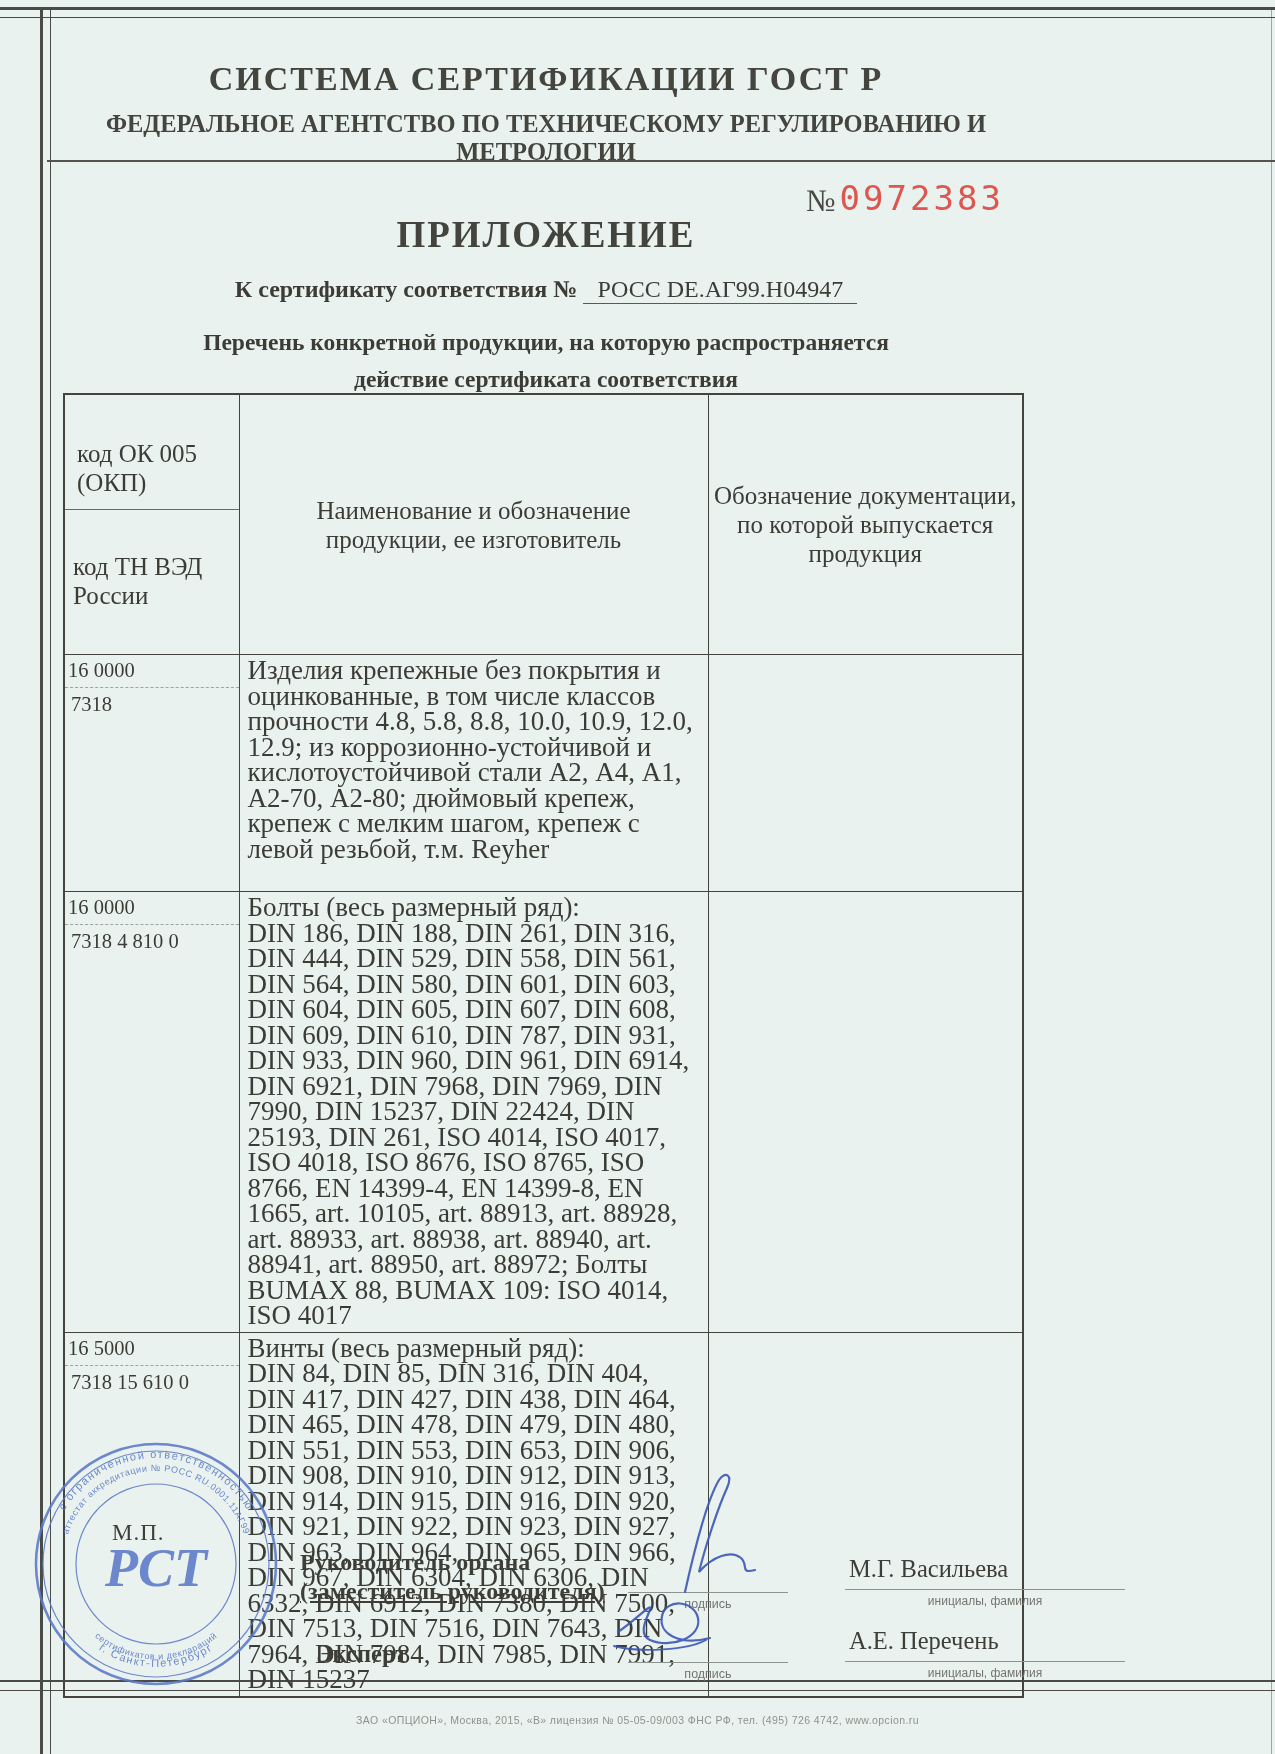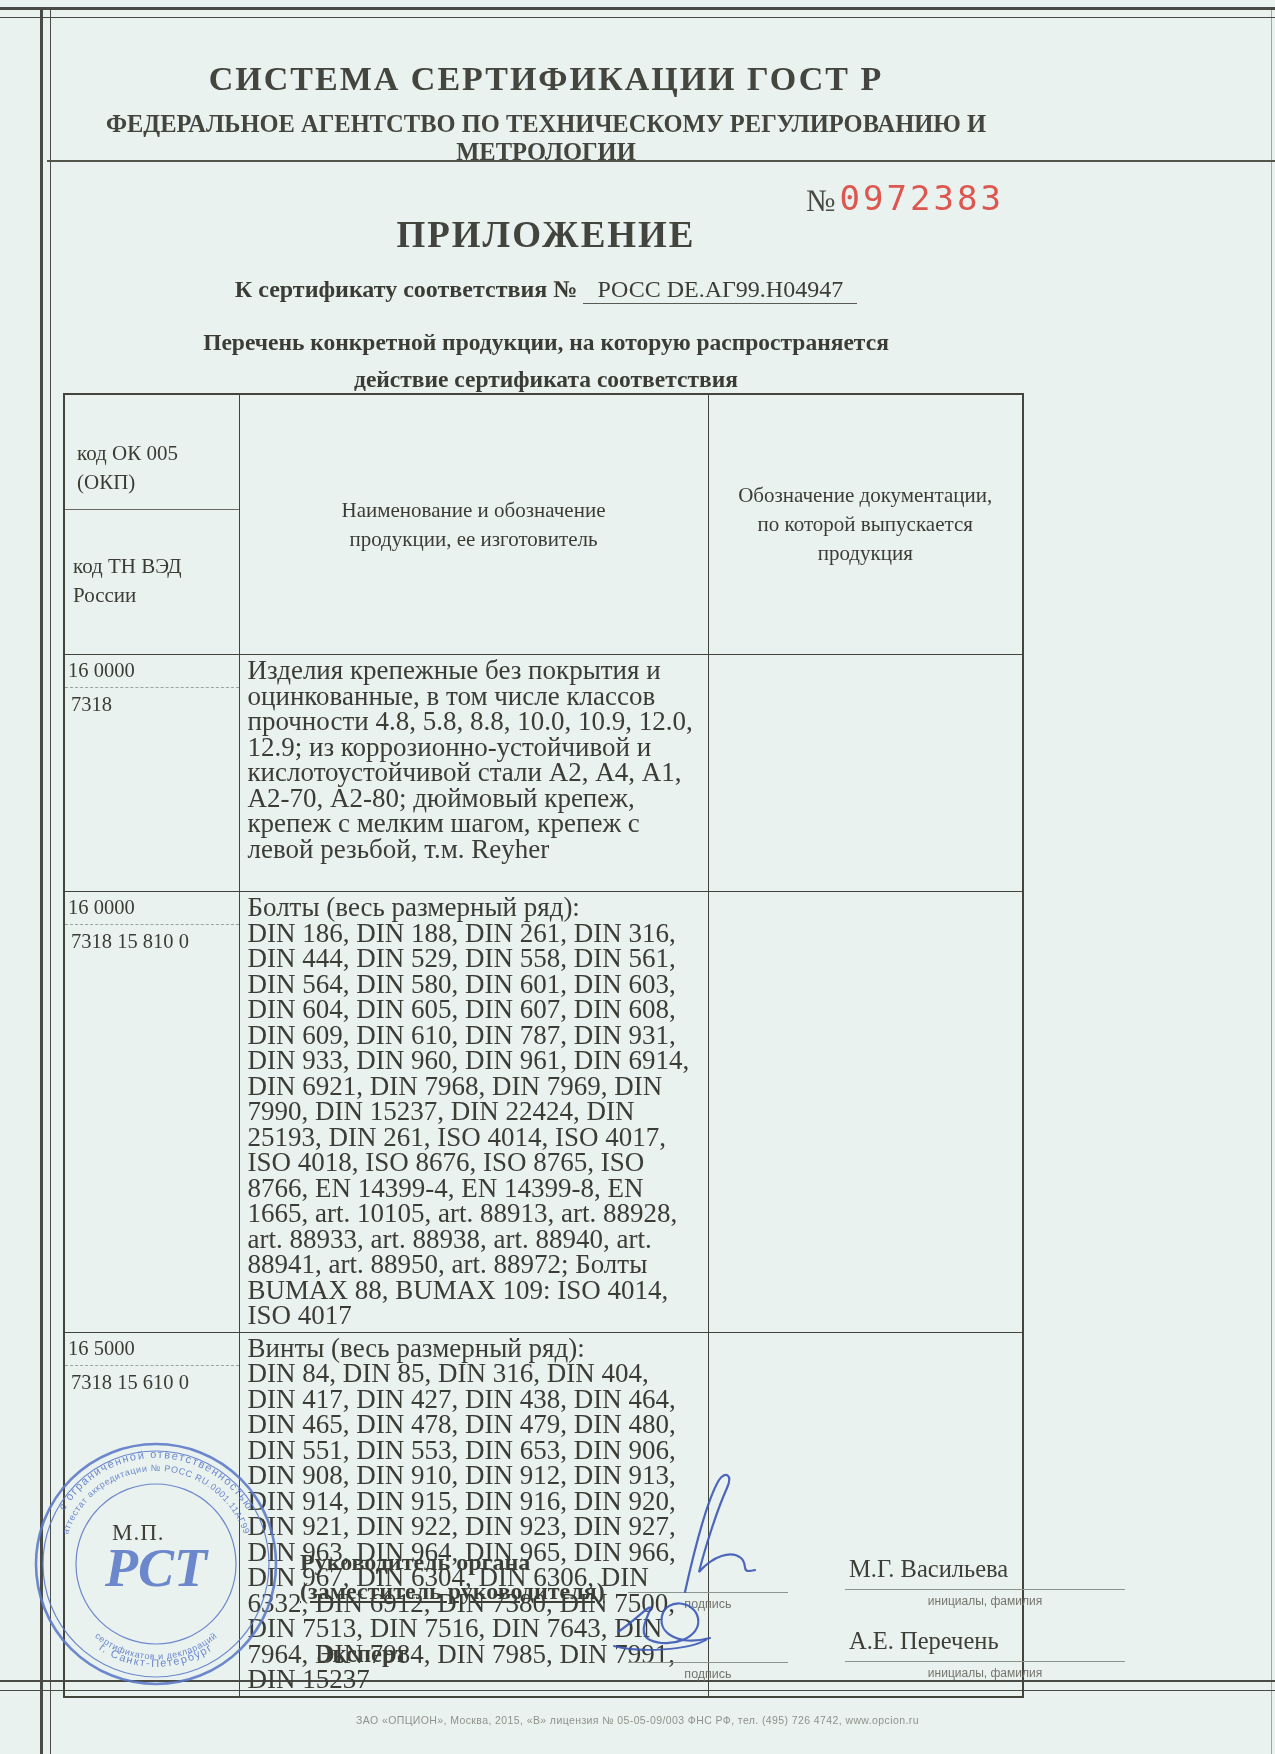--- a/index.html
+++ b/index.html
@@ -34,21 +34,21 @@
   .doc-number{position:absolute;left:806px;top:178px;white-space:nowrap;}
   .doc-number .nsign{font-size:31px;color:#4a4a44;}
   .doc-number .nval{font-family:"DejaVu Sans Mono",monospace;font-size:34px;
     color:#dc5750;letter-spacing:3px;vertical-align:1px;}
 
   
   table.products{position:absolute;left:63px;top:393px;width:959px;
     border-collapse:collapse;table-layout:fixed;}
   table.products th,table.products td{border:1.7px solid #44443e;}
   table.products{border:2.4px solid #44443e;}
-  th{font-weight:normal;font-size:21px;text-align:center;vertical-align:middle;
+  th{font-weight:normal;font-size:25px;text-align:center;vertical-align:middle;
      white-space:pre-line;line-height:29px;}
   .th-codes{padding:0;vertical-align:middle;}
   .th-code-top{padding:15px 6px 12px 12px;border-bottom:1.5px solid #6b6b64;text-align:left;}
   .th-code-bottom{padding:13px 6px 15px 8px;text-align:left;}
   td{vertical-align:top;}
   .code-cell{padding:0;font-size:20.5px;line-height:25px;}
   .okp{padding:3px 6px 4px 3px;border-bottom:1.4px dashed #9aa5a0;}
   .tnved{padding:4px 6px;}
   .name-cell{padding:3px 8px 3px 8px;font-size:27px;line-height:25.5px;white-space:pre-line;}
   .docs-cell{padding:3px 8px;}
@@ -135,21 +135,21 @@
         <td class="code-cell">
           <div class="okp">16 0000</div>
           <div class="tnved">7318</div>
         </td>
         <td class="name-cell">Изделия крепежные без покрытия и оцинкованные, в том числе классов прочности 4.8, 5.8, 8.8, 10.0, 10.9, 12.0, 12.9; из коррозионно-устойчивой и кислотоустойчивой стали А2, А4, А1, А2-70, А2-80; дюймовый крепеж, крепеж с мелким шагом, крепеж с левой резьбой, т.м. Reyher</td>
         <td class="docs-cell"></td>
       </tr>
       <tr class="row-b">
         <td class="code-cell">
           <div class="okp">16 0000</div>
-          <div class="tnved">7318 15 810 0</div>
+          <div class="tnved">7318 4 810 0</div>
         </td>
         <td class="name-cell">Болты (весь размерный ряд):
 DIN 186, DIN 188, DIN 261, DIN 316, DIN 444, DIN 529, DIN 558, DIN 561, DIN 564, DIN 580, DIN 601, DIN 603, DIN 604, DIN 605, DIN 607, DIN 608, DIN 609, DIN 610, DIN 787, DIN 931, DIN 933, DIN 960, DIN 961, DIN 6914, DIN 6921, DIN 7968, DIN 7969, DIN 7990, DIN 15237, DIN 22424, DIN 25193, DIN 261, ISO 4014, ISO 4017, ISO 4018, ISO 8676, ISO 8765, ISO 8766, EN 14399-4, EN 14399-8, EN 1665, art. 10105, art. 88913, art. 88928, art. 88933, art. 88938, art. 88940, art. 88941, art. 88950, art. 88972; Болты BUMAX 88, BUMAX 109: ISO 4014, ISO 4017</td>
         <td class="docs-cell"></td>
       </tr>
       <tr class="row-c">
         <td class="code-cell">
           <div class="okp">16 5000</div>
           <div class="tnved">7318 15 610 0</div>
         </td>

